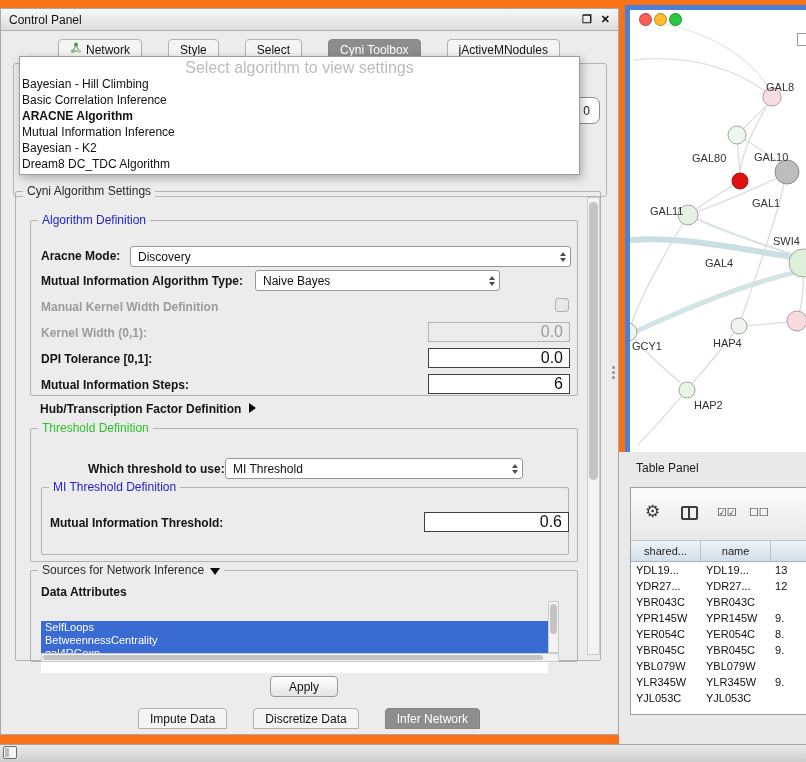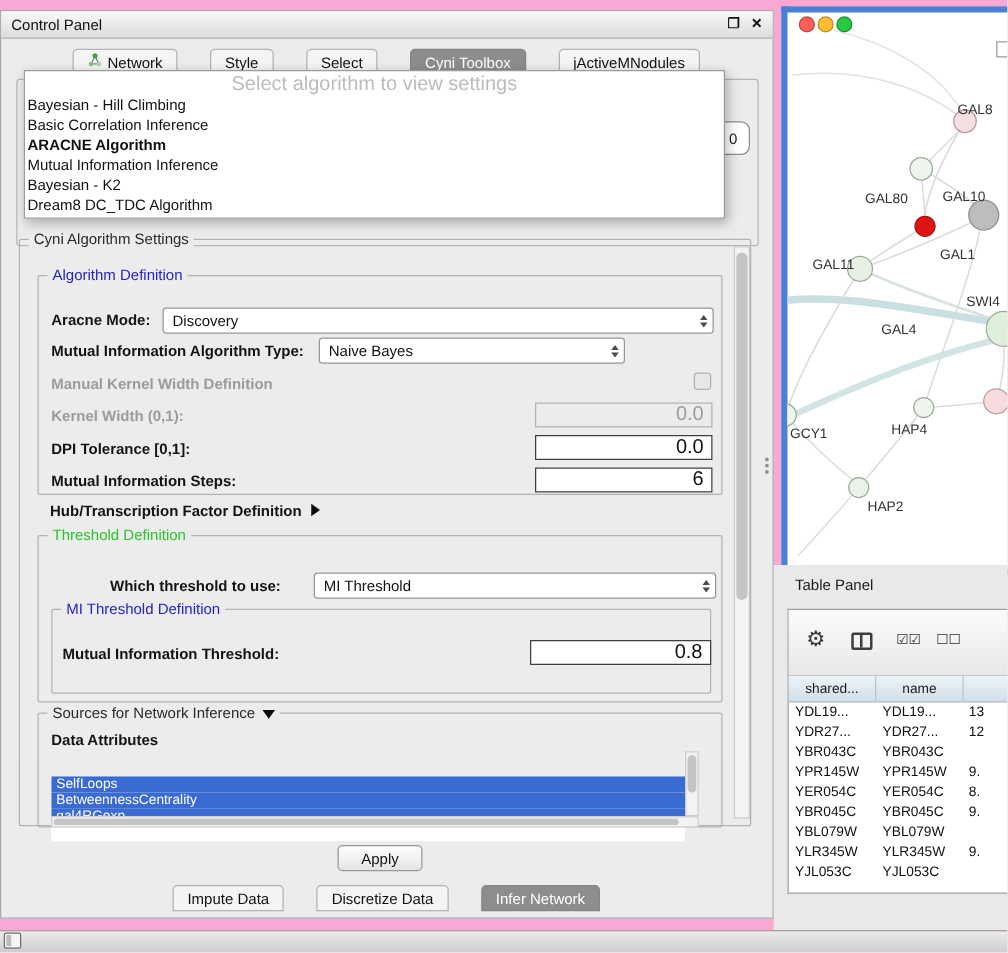--- a/index.html
+++ b/index.html
@@ -1,16 +1,16 @@
 <!DOCTYPE html>
 <html><head>
 <meta charset="utf-8">
 <style>
   html,body{margin:0;padding:0;}
-  .page{position:relative;width:806px;height:762px;overflow:hidden;background:#f9a8d4;font-family:"Liberation Sans",sans-serif;}
+  .page{position:relative;width:806px;height:762px;overflow:hidden;background:#f97316;font-family:"Liberation Sans",sans-serif;}
   
   .cp{position:absolute;left:0;top:8px;width:619px;height:727px;background:#ececec;border:1px solid #a9a9a9;box-sizing:border-box;}
   .cp-title{position:absolute;left:0;top:0;right:0;height:22px;background:linear-gradient(#f8f8f8,#dcdcdc);border-bottom:1px solid #adadad;display:flex;align-items:center;padding:0 8px;font-size:12px;color:#111;box-sizing:border-box;}
   .cp-title .grow{flex:1;}
   .wbtn{font-size:11px;color:#111;margin-left:9px;line-height:1;font-weight:bold;}
   .tabbar{position:absolute;left:0;right:0;display:flex;justify-content:center;gap:27px;}
   .tab{height:21px;display:flex;align-items:center;gap:4px;padding:0 11px;font-size:12px;color:#111;background:#f4f4f4;border:1px solid #b2b2b2;margin-left:-1px;border-radius:4px 4px 0 0;white-space:nowrap;box-sizing:border-box;}
   .tab.sel{background:#8d8d8d;border-color:#858585;color:#fff;}
   .underlay{position:absolute;left:12px;top:54px;width:592px;height:132px;border:1px solid #b6b6b6;border-radius:3px;}
   .spinner{position:absolute;left:572px;top:88px;width:27px;height:27px;background:#fff;border:1px solid #8d8d8d;border-radius:7px;display:flex;align-items:center;justify-content:center;font-size:12px;color:#222;z-index:1;box-sizing:border-box;}
@@ -170,33 +170,33 @@
       </div>
 
       <div class="lbl b" style="left:24px;top:210px;">
         <span>Hub/Transcription Factor Definition</span><span class="tri-r"></span>
       </div>
 
       <div class="group" style="left:14px;top:236px;width:548px;height:134px;">
         <span class="gtitle green">Threshold Definition</span>
 
         <span class="lbl b" style="left:57px;top:33px;">Which threshold to use:</span>
-        <div class="combo" style="left:220px;top:29px;width:322px;">
+        <div class="combo" style="left:194px;top:29px;width:298px;">
           <span class="cval">MI Threshold</span>
           <span class="stepper">
               <i class="up"></i>
               <i class="dn"></i>
             </span>
         </div>
 
         <div class="group" style="left:10px;top:58px;width:528px;height:68px;">
           <span class="gtitle blue">MI Threshold Definition</span>
           <span class="lbl b" style="left:8px;top:28px;">Mutual Information Threshold:</span>
           <div class="tfield" style="left:382px;top:24px;width:145px;">
-            <span>0.8</span>
+            <span>0.6</span>
           </div>
         </div>
       </div>
 
       <div class="group" style="left:14px;top:378px;width:548px;height:92px;">
         <span class="gtitle">
           <span>Sources for Network Inference</span><span class="tri-d"></span>
         </span>
         <span class="lbl b" style="left:10px;top:14px;">Data Attributes</span>
         <div class="attrlist" id="attr-list" style="left:10px;top:30px;width:507px;height:52px;">

